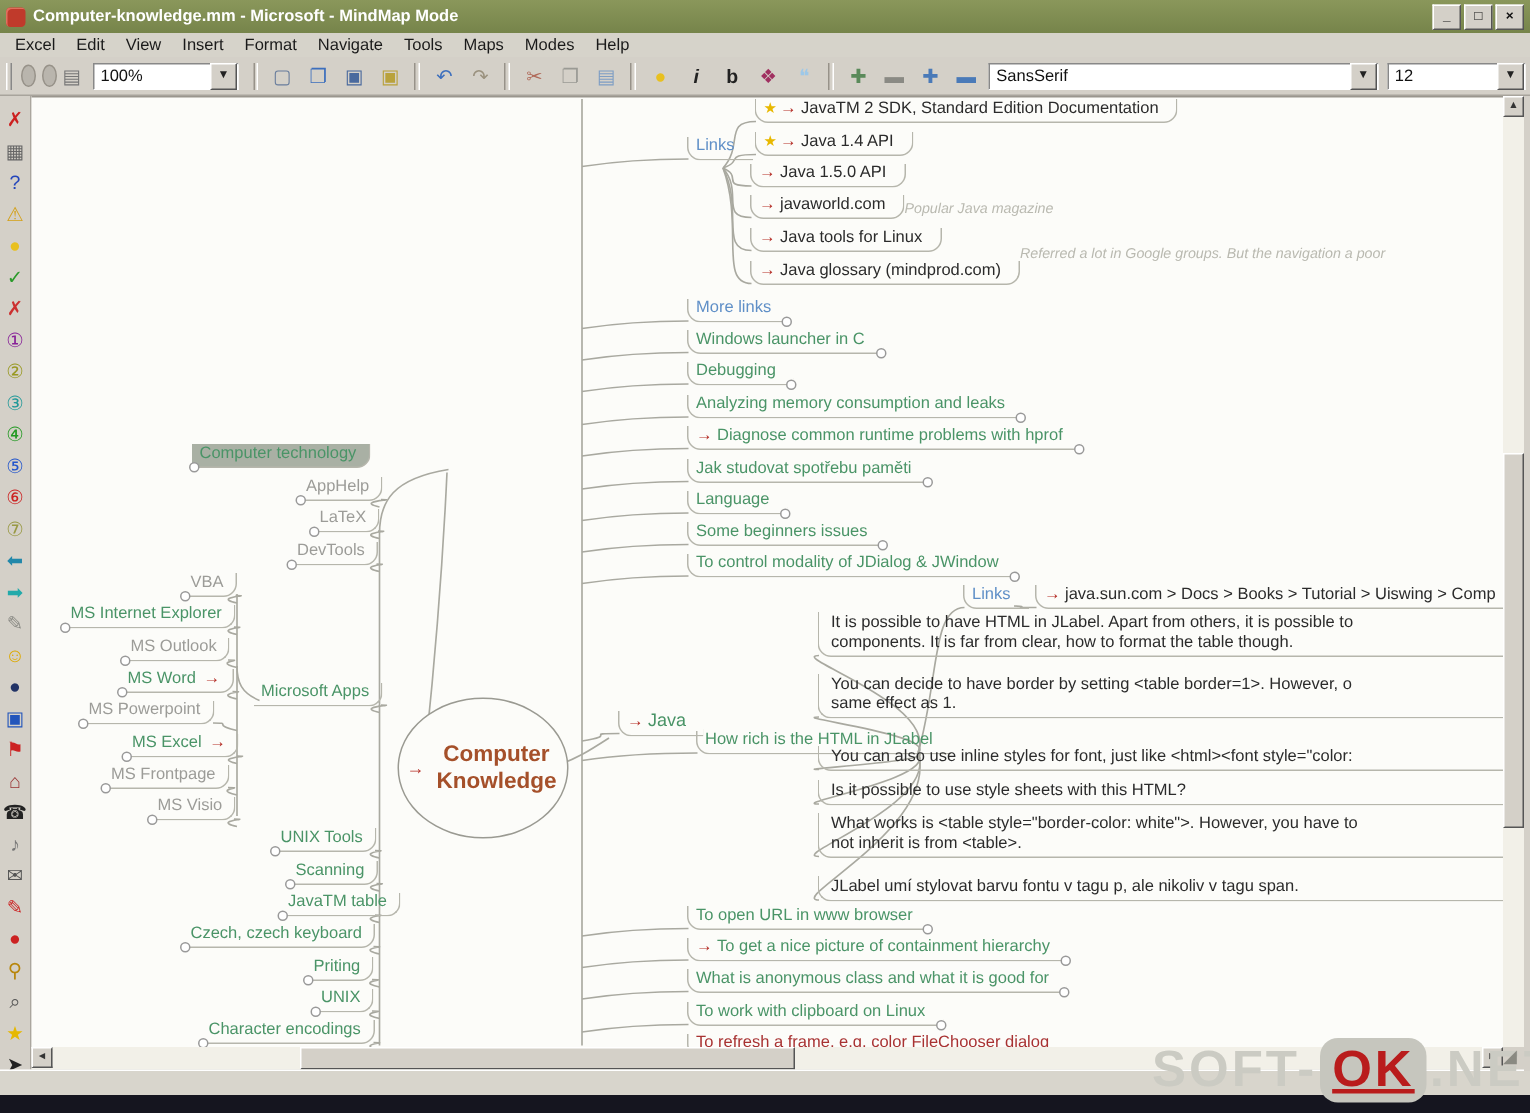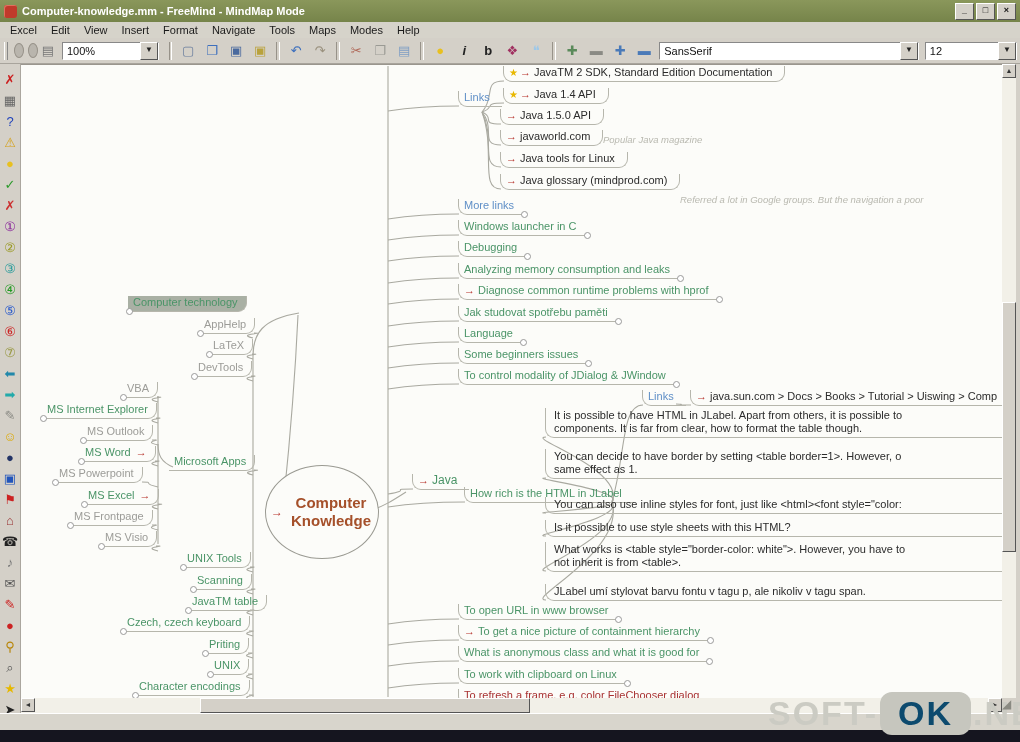--- a/index.html
+++ b/index.html
@@ -50,31 +50,31 @@
   .star{color:#e8b800;margin-right:2px;font-size:10px;}
   .arrow{color:#b52f28;font-weight:bold;margin-right:3px;font-size:11px;}
   .arrow-after{color:#b52f28;font-weight:bold;margin-left:5px;font-size:11px;}
   .tb-node{white-space:normal;width:468px;color:#2b2b2b;padding:1px 4px 2px 8px;}
   .note{position:absolute;font-size:9.5px;color:#b9b9b0;font-style:italic;white-space:nowrap;}
   #root-node{position:absolute;left:265px;top:465px;width:112px;height:92px;border:1px solid #9a9a92;border-radius:50%;background:#fcfcf9;display:flex;align-items:center;justify-content:center;gap:3px;}
   #root-node .arrow{font-size:12px;}
   #root-label{color:#a5502a;font-weight:bold;font-size:15px;line-height:18px;text-align:center;width:84px;}
   
   #watermark{position:absolute;left:768px;top:692px;display:flex;align-items:center;font-weight:bold;font-size:34px;color:#cbcbc3;letter-spacing:2px;z-index:5;}
-  #wm-pill{background:#c6c6be;color:#0c4a6e;border-radius:12px;padding:2px 18px;margin:0 2px;}
+  #wm-pill{background:#c6c6be;color:#b91c1c;border-radius:12px;padding:2px 8px;margin:0 2px;text-decoration:underline;}
   #resize-grip{position:absolute;left:1002px;top:696px;width:16px;height:16px;color:#8a8a82;font-size:12px;line-height:16px;z-index:6;}
 </style>
 </head>
 <body>
 
 <div id="app">
 
   <div id="titlebar">
     <div id="app-icon"></div>
-    <div id="title-text">Computer-knowledge.mm - FreeMind - MindMap Mode</div>
+    <div id="title-text">Computer-knowledge.mm - Microsoft - MindMap Mode</div>
     <div class="tb-winbtn">_</div>
     <div class="tb-winbtn">□</div>
     <div class="tb-winbtn">×</div>
   </div>
 
   <div id="menubar">
       <span class="menu-item">Excel</span>
       <span class="menu-item">Edit</span>
       <span class="menu-item">View</span>
       <span class="menu-item">Insert</span>
@@ -290,21 +290,21 @@
       <div class="mnode side-l c-grey fold" style="left: 100px; top: 531px;"><span>MS Visio</span></div>
       <div class="mnode side-l c-green fold" style="left: 182px; top: 552px;"><span>UNIX Tools</span></div>
       <div class="mnode side-l c-green fold" style="left: 192px; top: 574px;"><span>Scanning</span></div>
       <div class="mnode side-l c-green fold" style="left: 187px; top: 595px;"><span>JavaTM table</span></div>
       <div class="mnode side-l c-green fold" style="left: 122px; top: 616px;"><span>Czech, czech keyboard</span></div>
       <div class="mnode side-l c-green fold" style="left: 204px; top: 638px;"><span>Priting</span></div>
       <div class="mnode side-l c-green fold" style="left: 209px; top: 659px;"><span>UNIX</span></div>
       <div class="mnode side-l c-green fold" style="left: 134px; top: 680px;"><span>Character encodings</span></div>
       <div class="mnode side-l c-blue fold" style="left: 217px; top: 701px;"><span>Misc</span></div>
       <div class="note" style="left: 603px; top: 134px;">Popular Java magazine</div>
-      <div class="note" style="left: 680px; top: 194px;">Referred a lot in Google groups. But the navigation a poor</div>
+      <div class="note" style="left: 680px; top: 164px;">Referred a lot in Google groups. But the navigation a poor</div>
     </div>
 
   <div id="vscroll">
     <div class="sb-btn">▲</div>
     <div id="v-thumb"></div>
   </div>
   <div id="hscroll">
     <div class="sb-btn">◄</div>
     <div style="position:relative;flex:1">
       <div id="h-thumb"></div>

